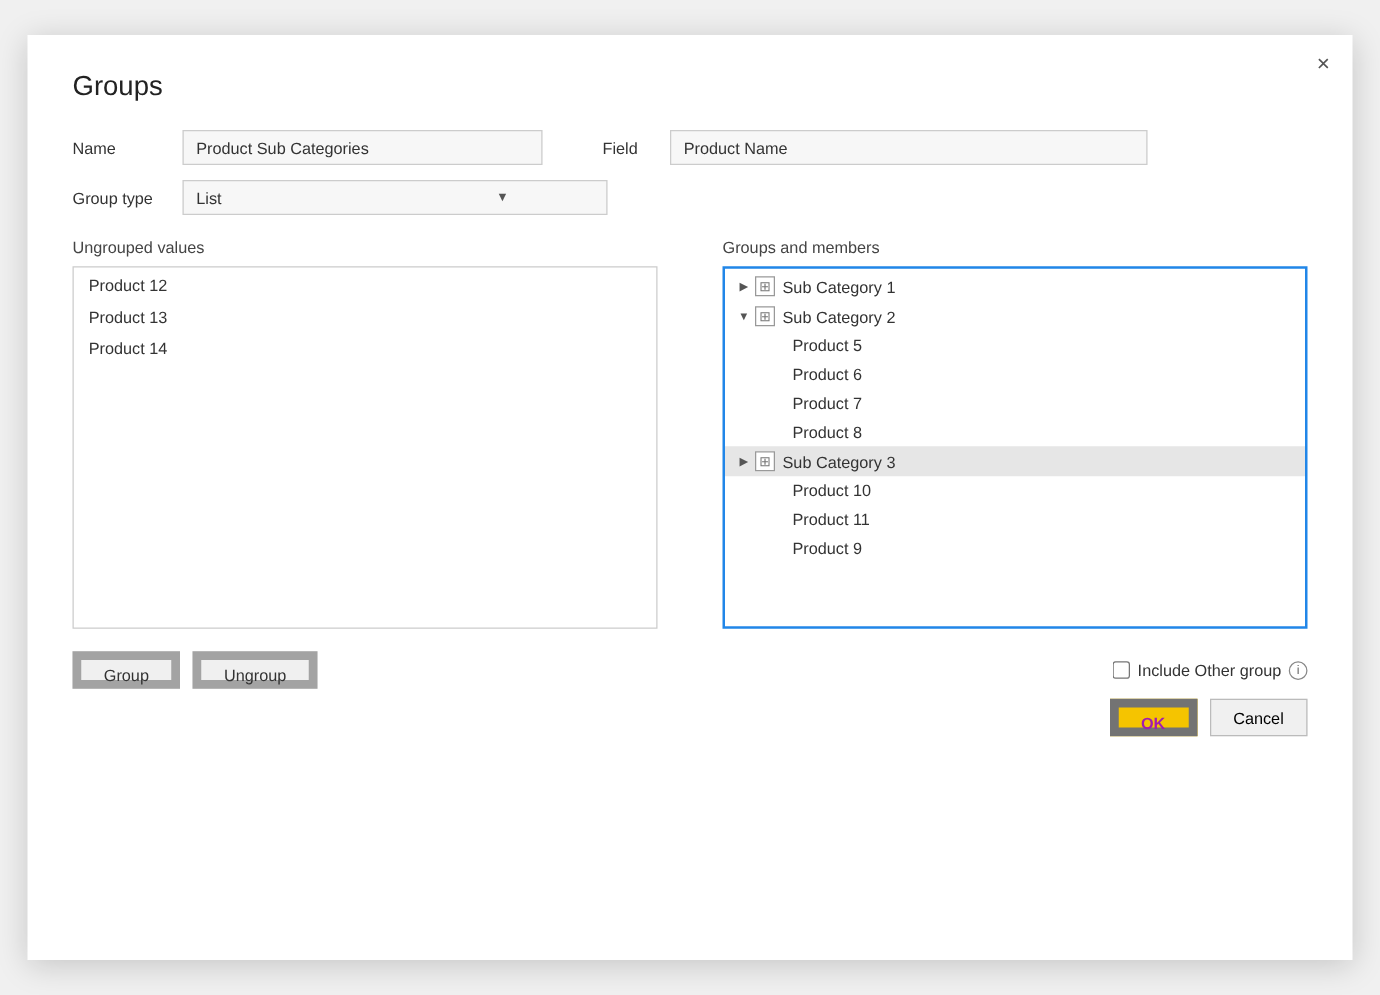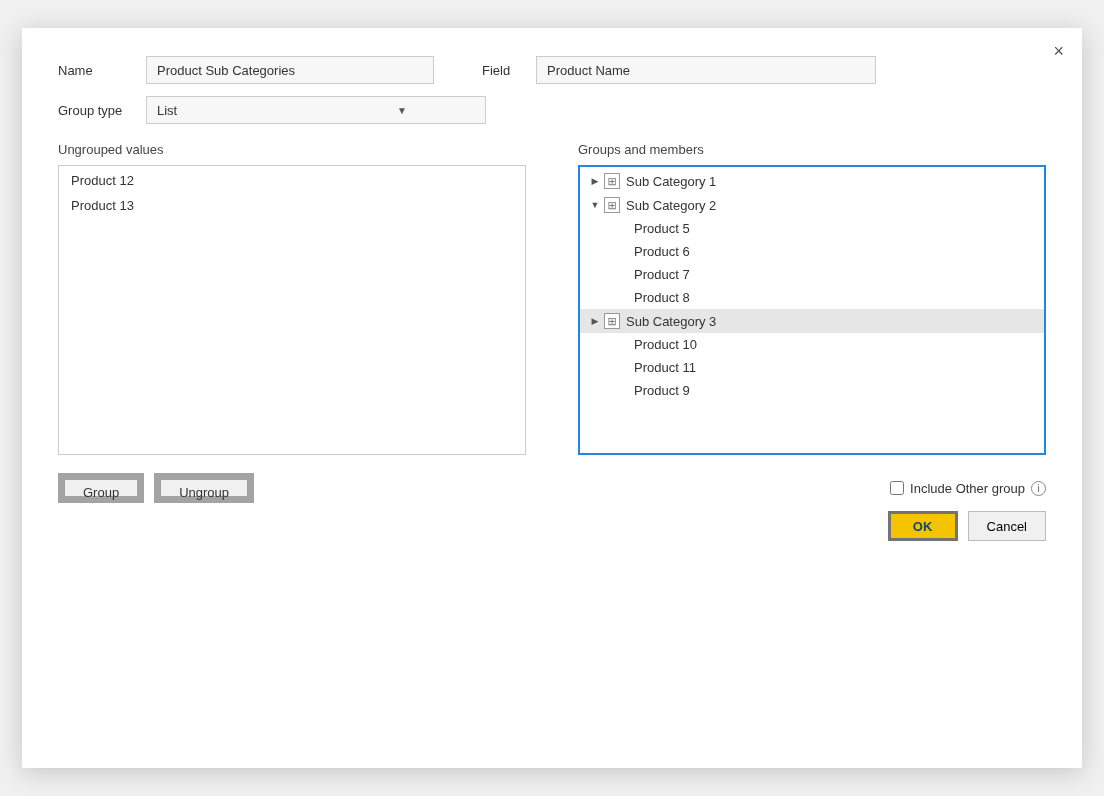--- a/index.html
+++ b/index.html
@@ -58,21 +58,21 @@
       outline: none;
       color: #333;
     }
     .name-input { width: 288px; }
     .field-label {
       color: #333;
       min-width: 36px;
       margin-left: 30px;
       font-size: 13px;
     }
-    .field-input { width: 340px; }
+    .field-input { width: 382px; }
     .group-type-select {
       border: 1px solid #ccc;
       background: #f7f7f7;
       padding: 5px 10px;
       font-size: 13px;
       height: 28px;
       outline: none;
       color: #333;
       width: 340px;
       appearance: none;
@@ -166,22 +166,22 @@
       font-size: 13px;
       border: 7px solid #a3a3a3;
       background: #f0f0f0;
       color: #333;
       cursor: pointer;
       height: 30px;
       min-width: 70px;
     }
     .btn-ok {
       background: #f5c400;
-      border: 3px solid #737373;
-      color: #0c4a6e;
+      border: 7px solid #737373;
+      color: #a21caf;
       font-weight: 600;
       margin-left: auto;
     }
     .btn-cancel {
       background: #f0f0f0;
       border: 1px solid #bbb;
       color: #000000;
     }
     .footer-row {
       display: flex;
@@ -229,20 +229,21 @@
       align-items: center;
       gap: 14px;
     }
   </style>
 </head>
 <body>
 
 <div class="dialog">
   <button class="close-btn">×</button>
 
+  <div class="dialog-title">Groups</div>
 
   <div class="form-row">
     <span class="form-label">Name</span>
     <input class="form-input name-input" type="text" value="Product Sub Categories" style="">
     <span class="field-label">Field</span>
     <input class="form-input field-input" type="text" readonly="" value="Product Name" style="">
   </div>
 
   <div class="form-row">
     <span class="form-label">Group type</span>
@@ -254,20 +255,21 @@
     </div>
   </div>
 
   <div class="columns-row">
 
     <div class="col-section">
       <div class="col-title">Ungrouped values</div>
       <div class="list-box">
         <div class="list-item">Product 12</div>
         <div class="list-item">Product 13</div>
+        <div class="list-item">Product 14</div>
       </div>
     </div>
 
     <div class="col-section">
       <div class="col-title">Groups and members</div>
       <div class="list-box list-box-blue">
 
         <div class="tree-item">
           <span class="expand-icon">▶</span>
           <span class="table-icon">⊞</span>

